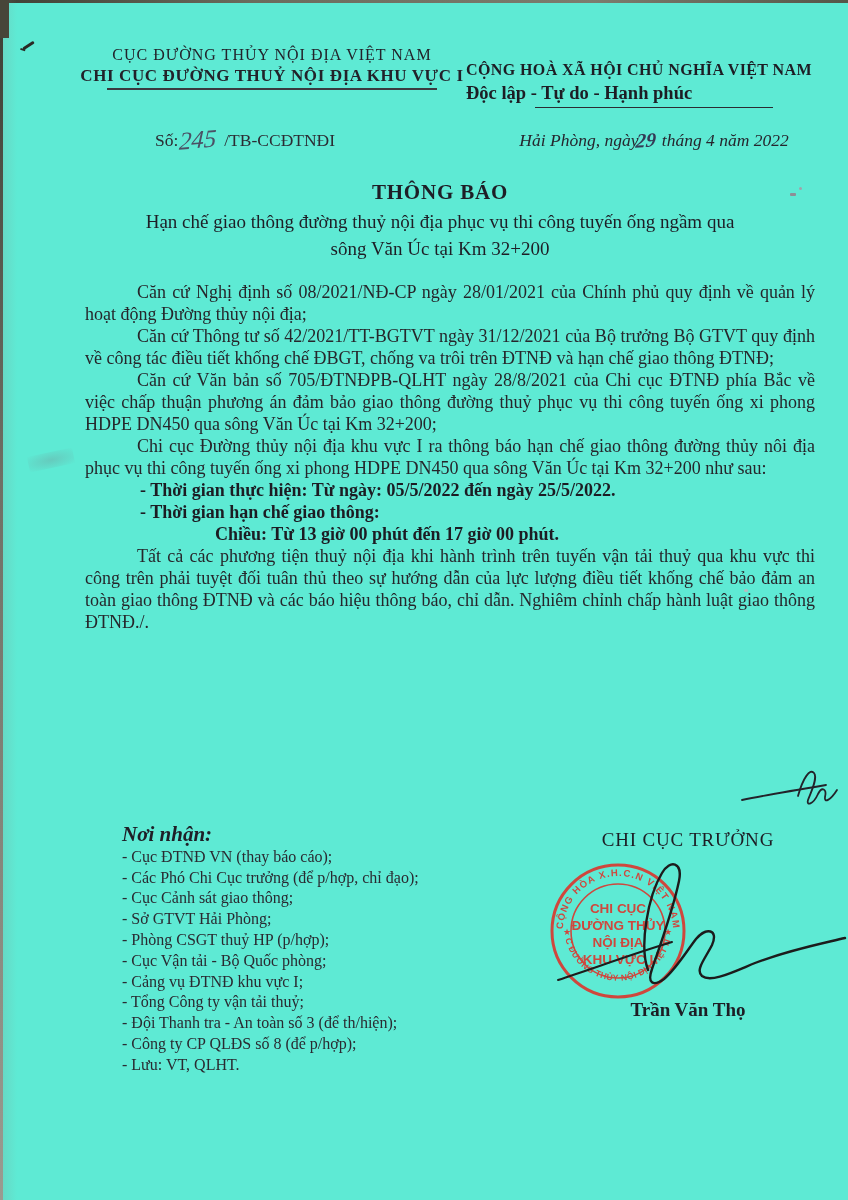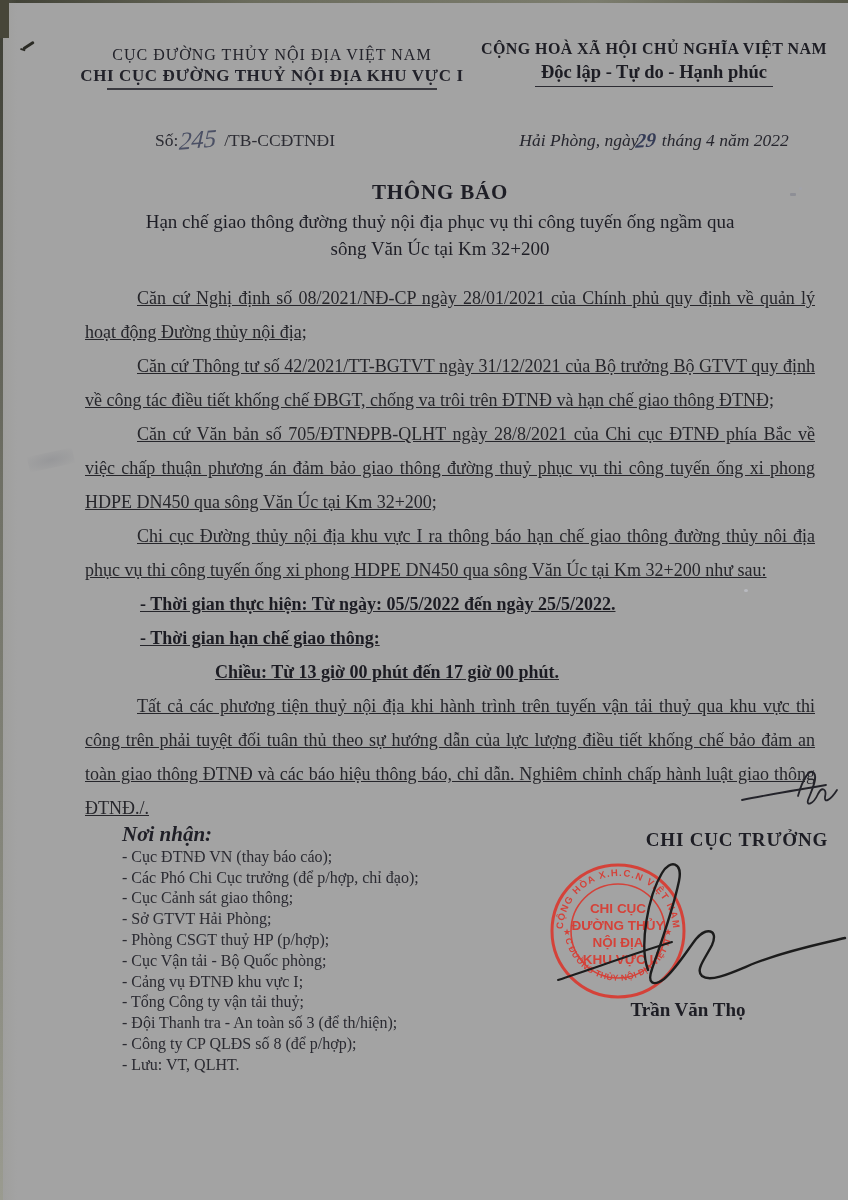--- a/index.html
+++ b/index.html
@@ -1,20 +1,20 @@
 <!DOCTYPE html>
 <html><head>
 <meta charset="utf-8">
 <style>
   * { margin: 0; padding: 0; box-sizing: border-box; }
   html, body { background: #e8e8e4; }
   .page {
     position: relative;
     width: 848px; height: 1200px;
-    background: #a3a3a3;
+    background: #5eead4;
     font-family: "Liberation Serif", "DejaVu Serif", serif;
     color: #26262b;
     overflow: hidden;
     margin: 0 auto;
   }
   
   .edge-top { position:absolute; top:0; left:0; width:100%; height:3px;
     background: linear-gradient(90deg,#3f4035,#6b6c5d 30%,#7c7d6e 70%,#555648); }
   .edge-left { position:absolute; top:0; left:0; width:3px; height:100%;
     background: linear-gradient(180deg,#3c3d33,#6f7065 40%,#9a9b90); }
@@ -30,51 +30,51 @@
     transform: rotate(-12deg); }
   .speck-a { position:absolute; left:790px; top:193px; width:6px; height:3px; background:#8e8f96; border-radius:1px; }
   .speck-b { position:absolute; left:799px; top:187px; width:3px; height:3px; background:#a2a3aa; border-radius:50%; }
   .speck-c { position:absolute; left:744px; top:589px; width:4px; height:3px; background:#b9bac0; border-radius:50%; }
 
   
   .hdr-left { position:absolute; left:60px; top:46px; width:424px; text-align:center; color:#22222a; }
   .hdr-left .l1 { font-size:16px; letter-spacing:1px; }
   .hdr-left .l2 { font-size:17px; font-weight:bold; letter-spacing:0.6px; margin-top:2px; }
   .hdr-left .rule { width:330px; height:0; border-bottom:2px solid #3a3a40; margin:2px auto 0; }
-  .hdr-right { position:absolute; left:466px; top:40px; width:376px; text-align:center; color:#1d1d24; }
+  .hdr-right { position:absolute; left:466px; top:61px; width:376px; text-align:left; color:#1d1d24; }
   .hdr-right .l1 { font-size:16px; font-weight:bold; letter-spacing:0.4px; }
   .hdr-right .l2 { font-size:18.5px; font-weight:bold; margin-top:4px; }
   .hdr-right .rule { width:238px; height:0; border-bottom:1.8px solid #2b2b32; margin:3px auto 0; }
   .num-line { position:absolute; left:155px; top:124px; font-size:17.5px; color:#2c2c33; }
   .hand { display:inline-block; font-style:italic; color:#4b5065;
     font-size:25px; transform: rotate(-5deg) skewX(-8deg); margin:0 3px 0 1px; position:relative; top:2px; }
   .date-line { position:absolute; left:466px; top:128px; width:376px; text-align:center;
     font-style:italic; font-size:17.5px; color:#26262e; }
   .hand2 { display:inline-block; font-style:italic; color:#343b56; font-weight:bold;
     font-size:20px; transform: rotate(-4deg) skewX(-10deg); margin:0 1px 0 -2px; position:relative; top:1px; }
 
   
   .title { position:absolute; left:36px; top:180px; width:808px; text-align:center;
     font-size:21px; font-weight:bold; letter-spacing:0.8px; color:#1e1e26; }
   .subtitle { position:absolute; left:36px; top:208px; width:808px; text-align:center;
     font-size:19px; font-weight:normal; line-height:27px; color:#1e1e26; }
 
   
   .body-text { position:absolute; left:85px; top:281px; width:730px;
-    font-size:18px; line-height:34px; text-align:justify; color:#26262b;text-decoration:underline; }
+    font-size:18px; line-height:22px; text-align:justify; color:#26262b; }
   .body-text p.para { text-indent:52px; }
   .sched { font-weight:bold; color:#1c1c23; }
   .sched.lv1 { margin-left:55px; }
   .sched.lv2 { margin-left:130px; }
 
   
   .recipients { position:absolute; left:122px; top:824px; font-size:16px; line-height:20.8px; color:#2a2a31; }
   .recipients .lbl { font-weight:bold; font-style:italic; font-size:21px; margin-bottom:2px; color:#1f1f27; }
-  .sign-title { position:absolute; left:548px; top:829px; width:280px; text-align:right;
-    font-size:19px; font-weight:bold; letter-spacing:0.8px; color:#1d1d24; }
+  .sign-title { position:absolute; left:548px; top:829px; width:280px; text-align:center;
+    font-size:19px; font-weight:normal; letter-spacing:0.8px; color:#1d1d24; }
   .sign-name { position:absolute; left:548px; top:999px; width:280px; text-align:center;
     font-size:19px; font-weight:bold; color:#1d1d24; }
   .stamp-svg { position:absolute; left:548px; top:861px; }
   .sig-svg { position:absolute; left:552px; top:850px; }
   .paraph-svg { position:absolute; left:738px; top:762px; }
 </style>
 </head>
 <body>
 
 <div class="page">

